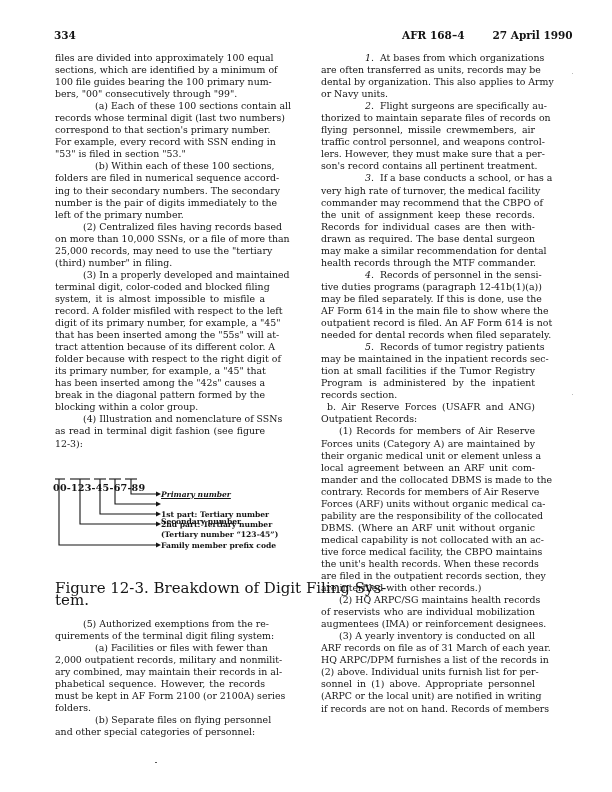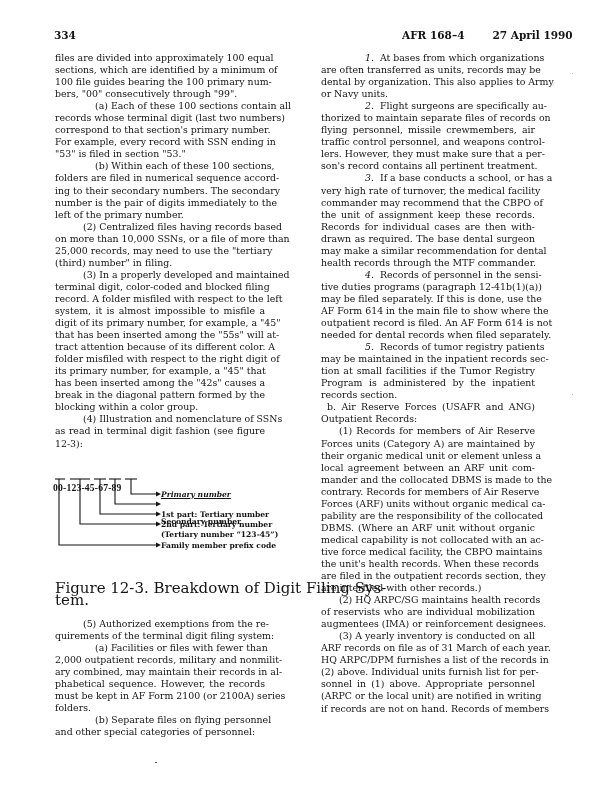--- a/index.html
+++ b/index.html
@@ -14,21 +14,21 @@
     .col.right { left:321px; width:214px; }
     .ln { white-space:nowrap; text-align:justify; text-align-last:justify; height:12.05px; overflow:visible; }
     .ln.last { text-align-last:left; }
     .i1 { padding-left:28px; }
     .i2 { padding-left:40px; }
     .i3 { padding-left:44px; }
     .ib { padding-left:6px; }
     em.n { font-style:italic; }
     .figure { position:relative; height:96px; margin-top:16px; }
     .figure svg { position:absolute; left:0; top:0; }
-    .fig-ssn { position:absolute; left:-2px; top:16px; font-weight:bold; font-size:9.6px; letter-spacing:0.2px;font-family:Liberation Serif, serif; }
+    .fig-ssn { position:absolute; left:-2px; top:16px; font-weight:bold; font-size:9.6px; letter-spacing:0.2px; }
     .fig-lab { position:absolute; left:106px; font-size:7.6px; font-weight:bold; white-space:nowrap; }
     .fig-lab.it { font-style:italic;text-decoration:underline; }
     .caption { font-weight:normal; font-size:15px; margin-top:20px; }
     .gap { height:12px; }
     .mark { position:absolute; background:#555; }
   </style>
 </head>
 <body>
 
 <div>
@@ -61,26 +61,26 @@
     </div>
     <div>
       <div class="ln i1">(2)  Centralized files having records based</div>
       <div class="ln">on more than 10,000 SSNs, or a file of more than</div>
       <div class="ln">25,000 records, may need to use the "tertiary</div>
       <div class="ln last">(third) number" in filing.</div>
     </div>
     <div>
       <div class="ln i1">(3)  In a properly developed and maintained</div>
       <div class="ln">terminal digit, color-coded and blocked filing</div>
+      <div class="ln">system, it is almost impossible to misfile a</div>
       <div class="ln">record. A folder misfiled with respect to the left</div>
-      <div class="ln">system, it is almost impossible to misfile a</div>
       <div class="ln">digit of its primary number, for example, a "45"</div>
       <div class="ln">that has been inserted among the "55s" will at-</div>
       <div class="ln">tract attention because of its different color. A</div>
-      <div class="ln">folder misfiled with respect to the right digit of</div>
+      <div class="ln">folder because with respect to the right digit of</div>
       <div class="ln">its primary number, for example, a "45" that</div>
       <div class="ln">has been inserted among the "42s" causes a</div>
       <div class="ln">break in the diagonal pattern formed by the</div>
       <div class="ln last">blocking within a color group.</div>
     </div>
     <div>
       <div class="ln i1">(4)  Illustration and nomenclature of SSNs</div>
       <div class="ln">as read in terminal digit fashion (see figure</div>
       <div class="ln last">12-3):</div>
     </div>

